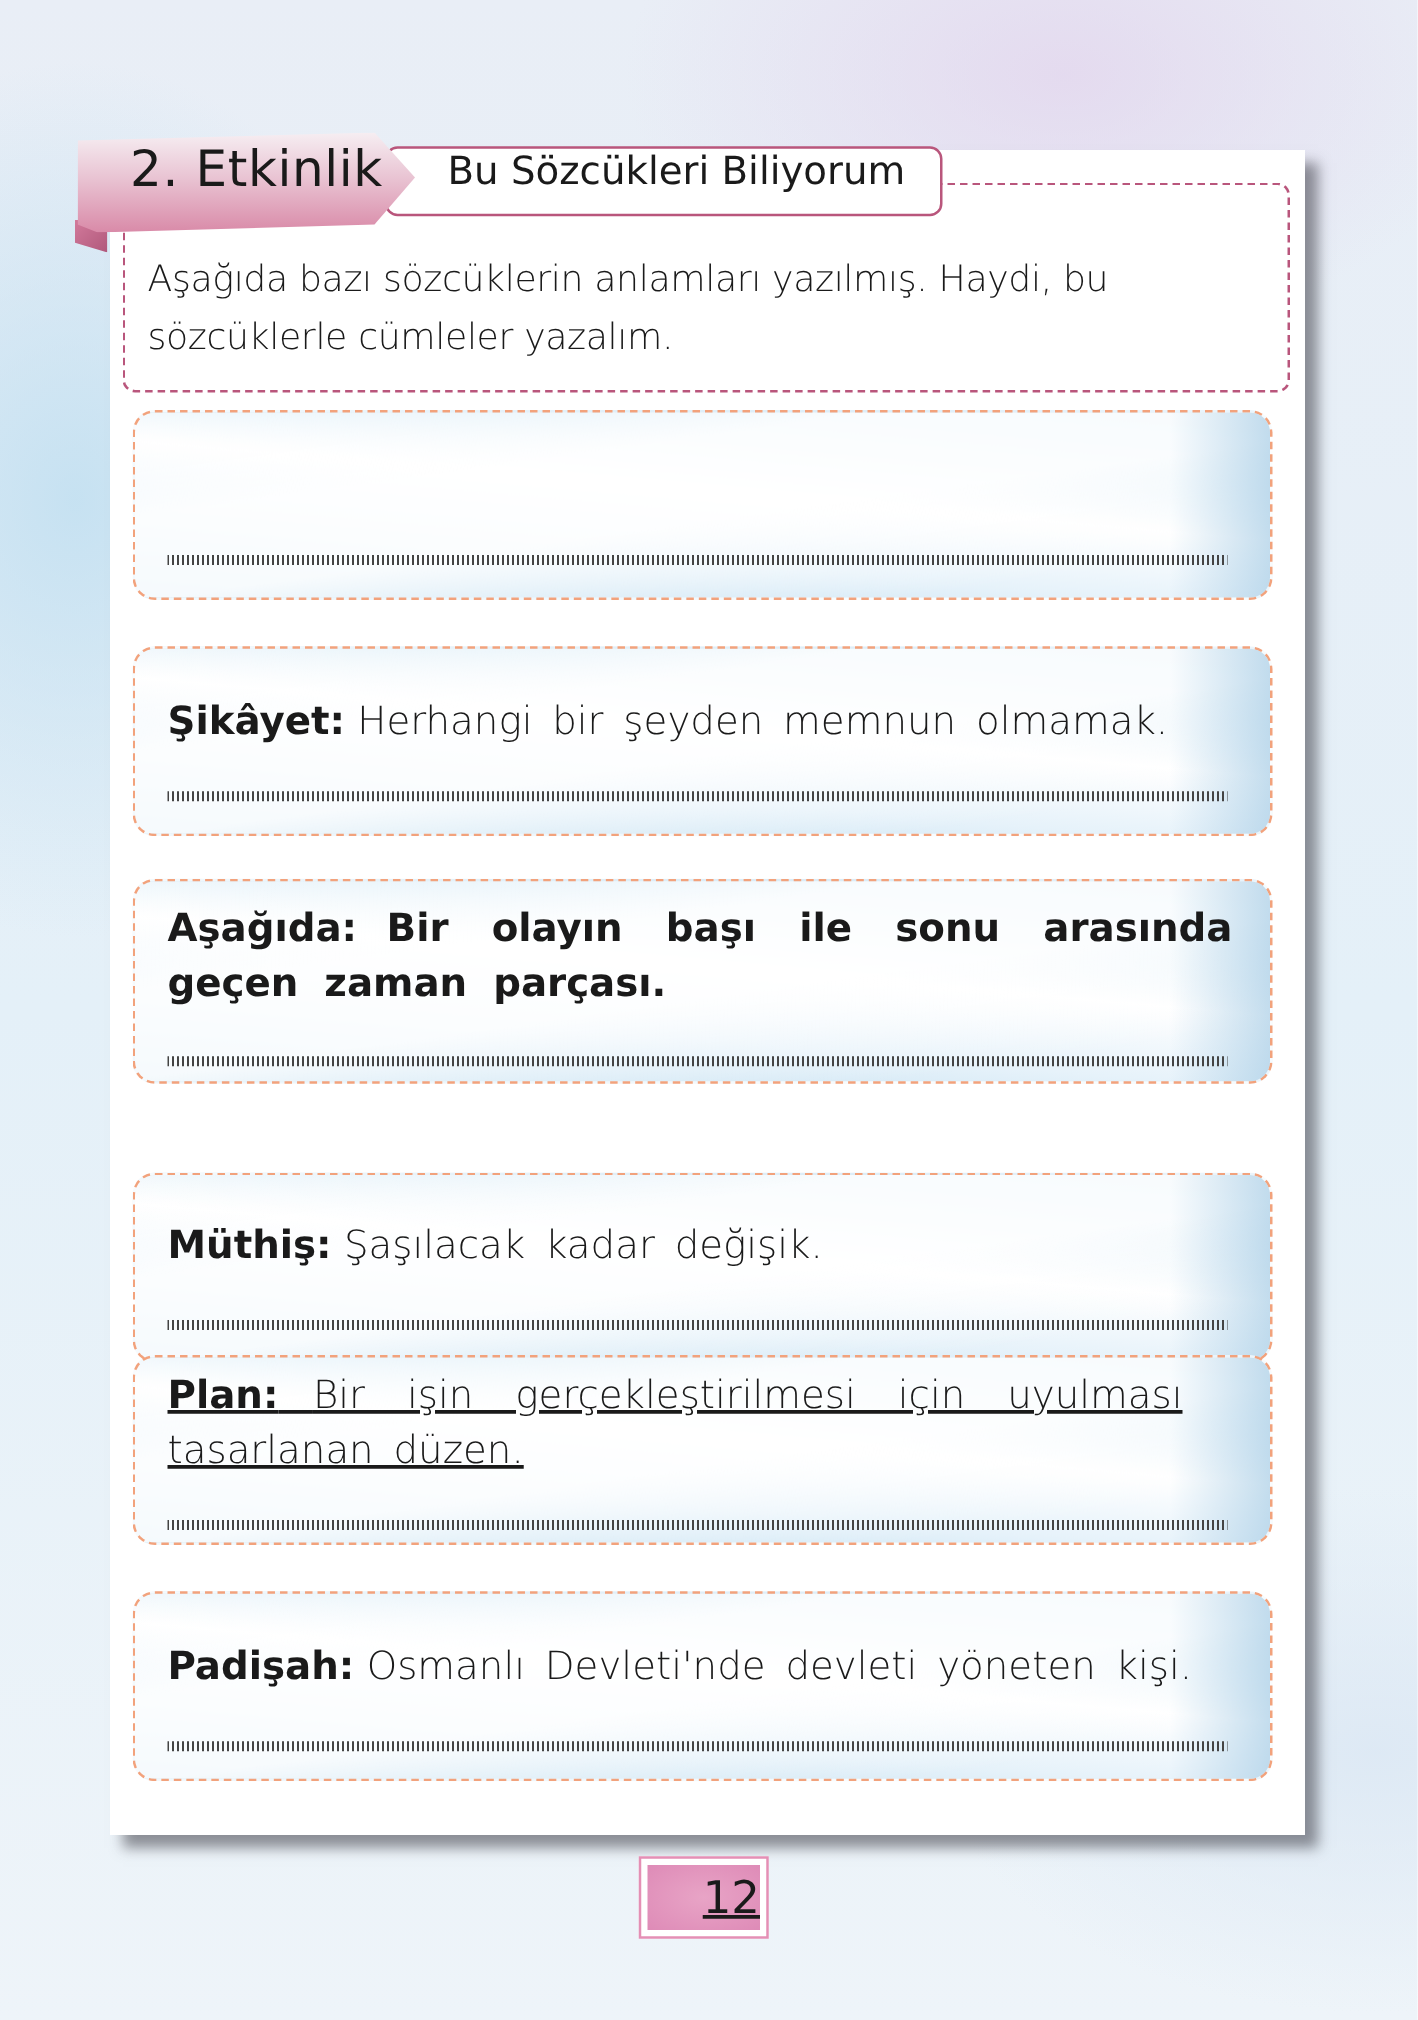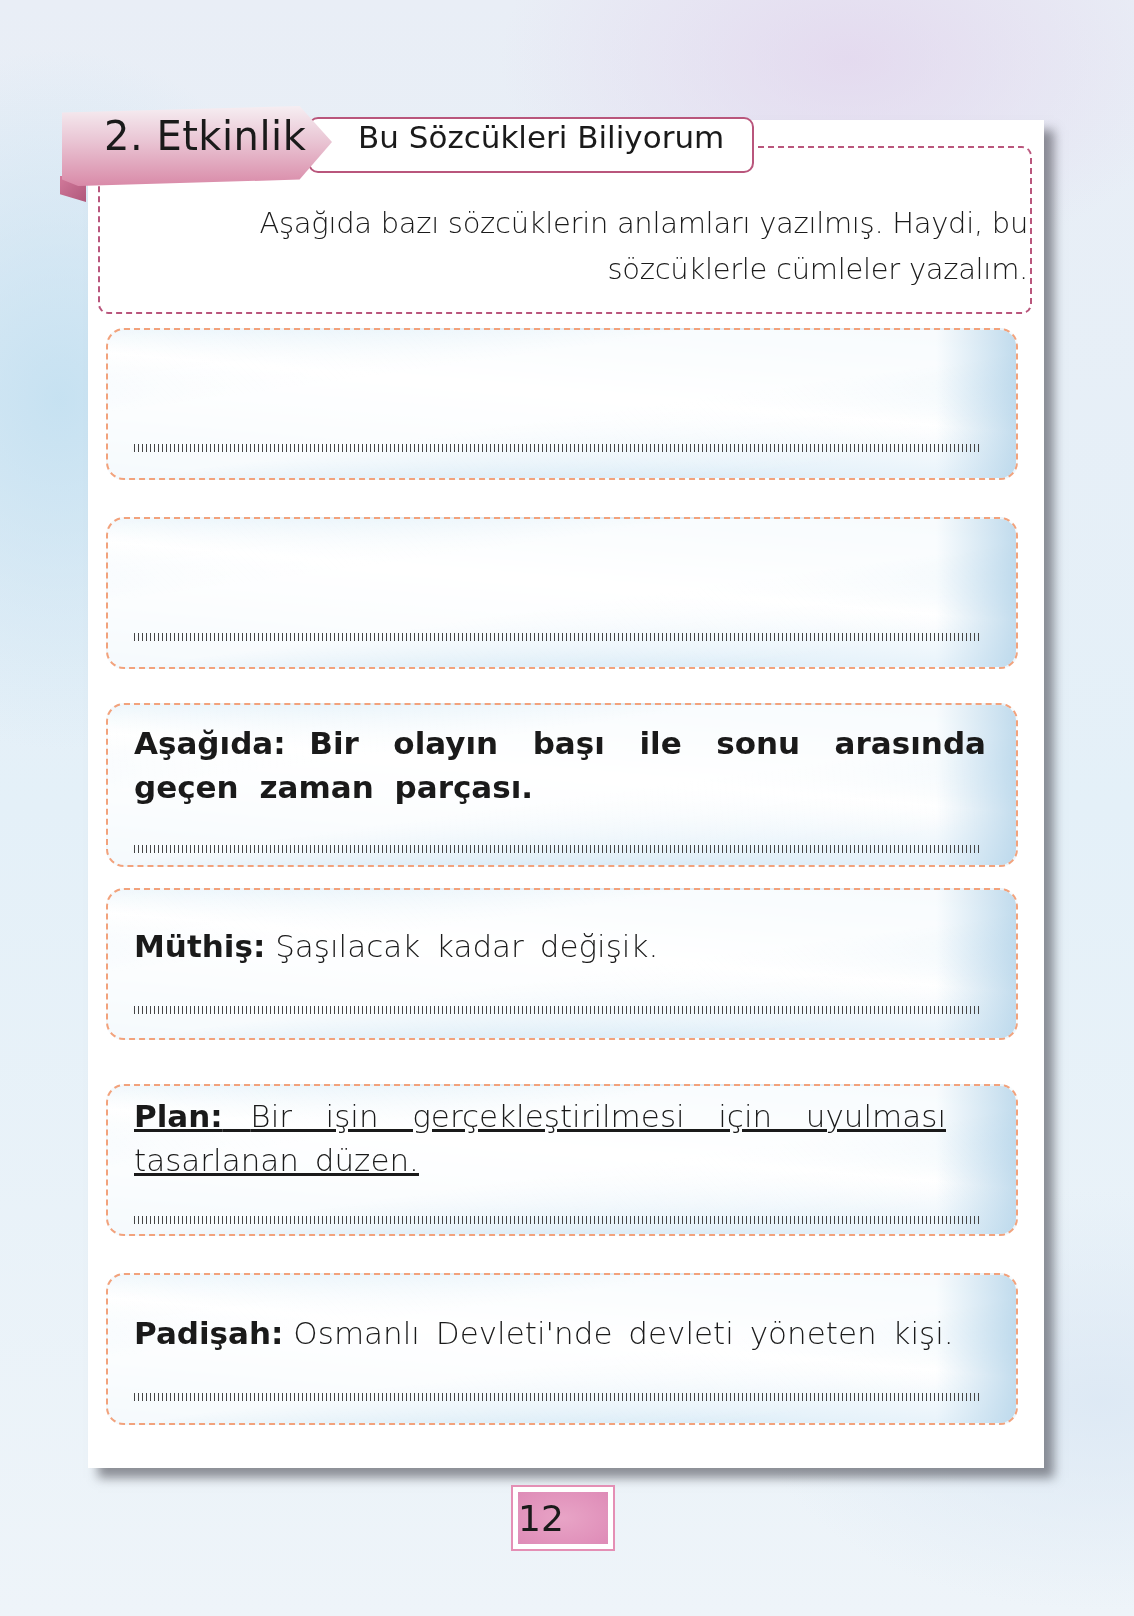--- a/index.html
+++ b/index.html
@@ -41,21 +41,21 @@
       font-size: 31px; color: #1a1a1a;
     }
     .instr-box {
       position: absolute; left: 98px; top: 146px; width: 934px; height: 168px;
       border: 2px dashed #b9567c; border-radius: 10px; box-sizing: border-box;
       z-index: 1;
     }
     .instr-text {
       position: absolute; left: 118px; top: 200px; width: 910px; z-index: 3;
       font-size: 29px; line-height: 46px; color: #1a1a1a;
-      font-weight: 300; letter-spacing: -0.3px; text-align: right;
+      font-weight: 300; letter-spacing: -0.3px;
     }
     .card {
       position: absolute; left: 106px; width: 912px; box-sizing: border-box;
       border: 2px dashed #f2a27c; border-radius: 18px; overflow: hidden;
       background:
         linear-gradient(172deg, rgba(255,255,255,0) 0%, rgba(255,255,255,0.85) 30%, rgba(255,255,255,0.85) 55%, rgba(255,255,255,0) 85%),
         linear-gradient(185deg, #c9e3f2 0%, #e3f1f9 25%, #ffffff 45%, #e6f2fa 70%, #bcdcef 100%);
     }
     .card::after {
       content: ""; position: absolute; right: 0; top: 0; width: 80px; height: 100%;
@@ -72,22 +72,22 @@
       position: absolute; left: 26px; right: 34px; height: 8px; z-index: 2;
       background-image: repeating-linear-gradient(90deg, #444 0px, #444 1.5px, transparent 1.5px, transparent 4px);
     }
     .page-num {
       position: absolute; left: 511px; top: 1485px; width: 104px; height: 66px;
       border: 2px solid #e48fb5; background: #fff; box-sizing: border-box; padding: 5px;
     }
     .page-num-inner {
       width: 100%; height: 100%;
       background: radial-gradient(ellipse at 50% 50%, #e8a4c6, #de8bb7);
-      display: flex; align-items: center; justify-content: flex-start;
-      font-size: 36px; color: #1a1a1a;
+      display: flex; align-items: center; justify-content: flex-end;
+      font-size: 36px; color: #1a1a1a; text-decoration: underline;
     }
   </style>
 </head>
 <body>
 
 <div class="page"></div>
 
 <div class="instr-box"></div>
 
 <div class="banner-tail"></div>
@@ -98,32 +98,36 @@
   <span>Bu Sözcükleri Biliyorum</span>
 </div>
 
 <div class="instr-text">Aşağıda bazı sözcüklerin anlamları yazılmış. Haydi, bu sözcüklerle cümleler yazalım.</div>
 
 <div class="card" style="top:328px;height:152px;">
   <div class="dots" style="top:114px;"></div>
 </div>
 
 <div class="card" style="top:517px;height:152px;">
+  <div class="card-text" style="top:36px;">
+    <span class="term">Şikâyet:</span>
+    <span class="def">Herhangi bir şeyden memnun olmamak.</span>
+  </div>
   <div class="dots" style="top:114px;"></div>
 </div>
 
 <div class="card" style="top:703px;height:164px;">
   <div class="card-text bold-def" style="top:16px;">
     <span class="term">Aşağıda:</span>
     <span class="def">Bir olayın başı ile sonu arasında geçen zaman parçası.</span>
   </div>
   <div class="dots" style="top:140px;"></div>
 </div>
 
-<div class="card" style="top:888px;height:152px;">
+<div class="card" style="top:938px;height:152px;">
   <div class="card-text" style="top:34px;">
     <span class="term">Müthiş:</span>
     <span class="def">Şaşılacak kadar değişik.</span>
   </div>
   <div class="dots" style="top:116px;"></div>
 </div>
 
 <div class="card" style="top:1084px;height:152px;">
   <div class="card-text" style="top:8px;right:70px;text-decoration:underline;">
     <span class="term">Plan:</span>

